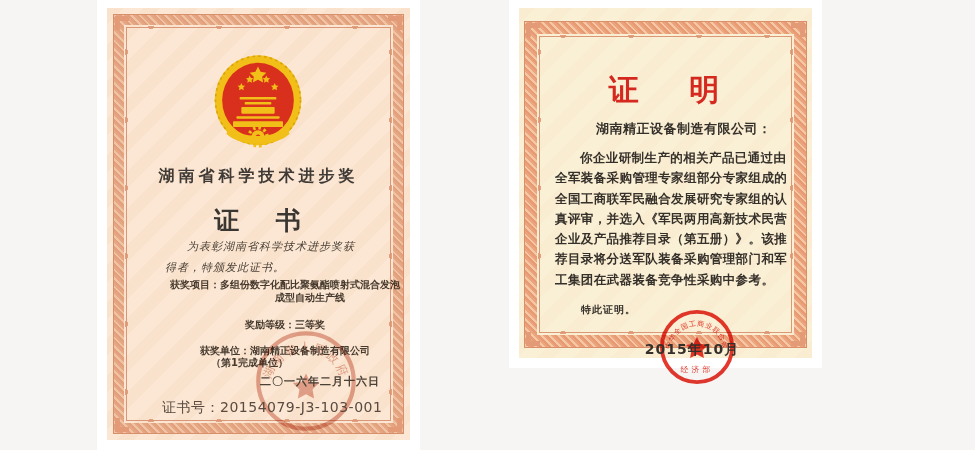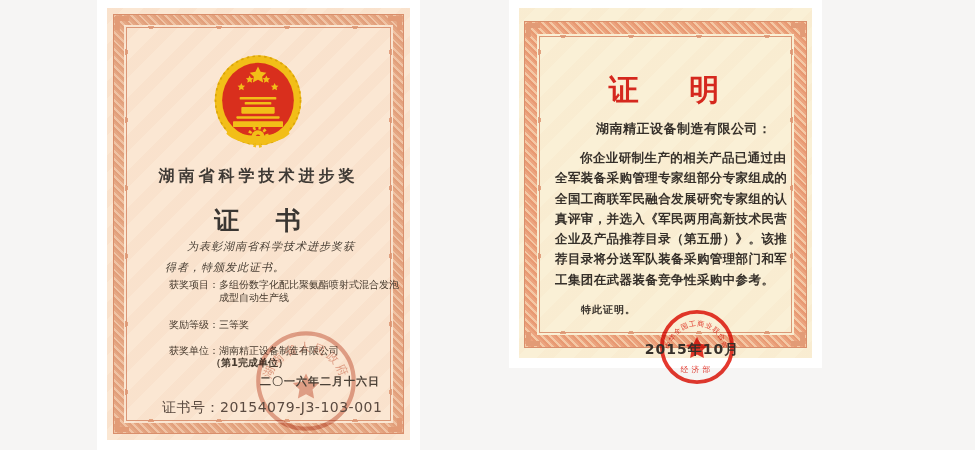--- a/index.html
+++ b/index.html
@@ -78,21 +78,21 @@
     position:absolute;left:0;right:0;top:196px;text-align:center;
     font-size:25px;font-weight:bold;color:#3a3632;word-spacing:24px;letter-spacing:2px;
   }
   .l-intro{
     position:absolute;left:58px;top:228px;width:200px;
     font-family:"DejaVu Serif", serif;font-style:italic;
     font-size:11px;line-height:21px;color:#4a4036;letter-spacing:1px;
   }
   .l-intro .indent{text-indent:2em;display:block;}
   .l-fields{position:absolute;left:62px;top:270px;width:232px;color:#463a2e;}
-  .l-field{font-size:10px;font-weight:normal;line-height:13px;margin-bottom:0;}
+  .l-field{font-size:10px;font-weight:bold;line-height:13px;margin-bottom:0;text-align:center;}
   .l-field.f1{padding-left:50px;text-indent:-50px;margin-bottom:14px;}
   .l-field.f2{margin-bottom:13px;}
   .l-field.f3{margin-bottom:0;}
   .l-field-note{font-size:10px;font-weight:bold;line-height:12px;padding-left:42px;color:#463a2e;}
   .l-date{
     position:absolute;right:30px;top:366px;
     font-size:11px;color:#4a4036;letter-spacing:1px;font-weight:bold;
   }
   .l-certno{
     position:absolute;left:55px;top:391px;

